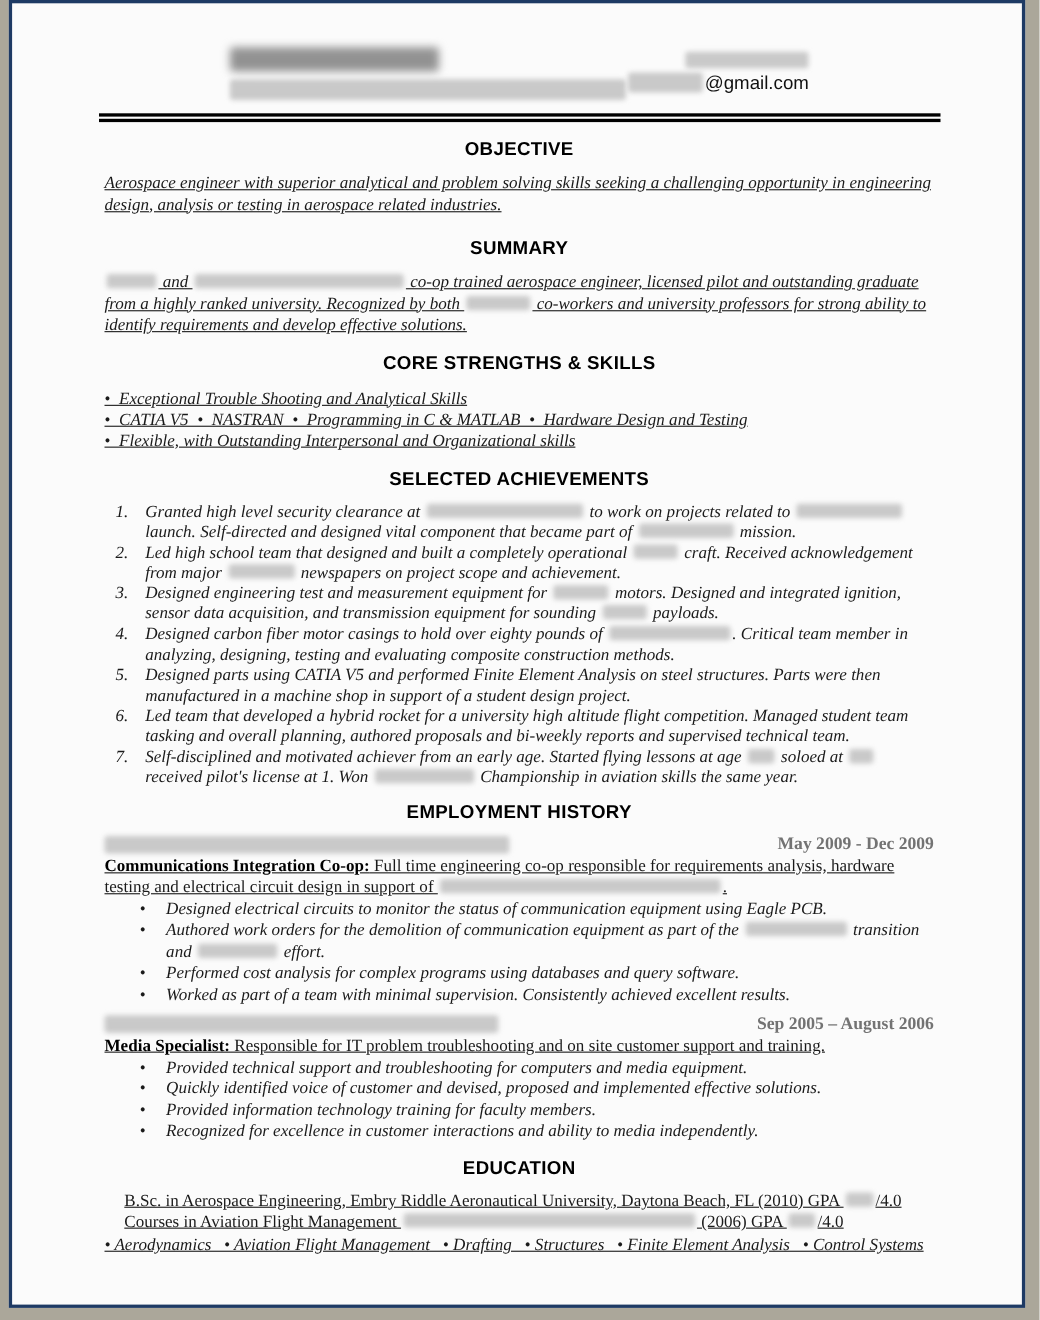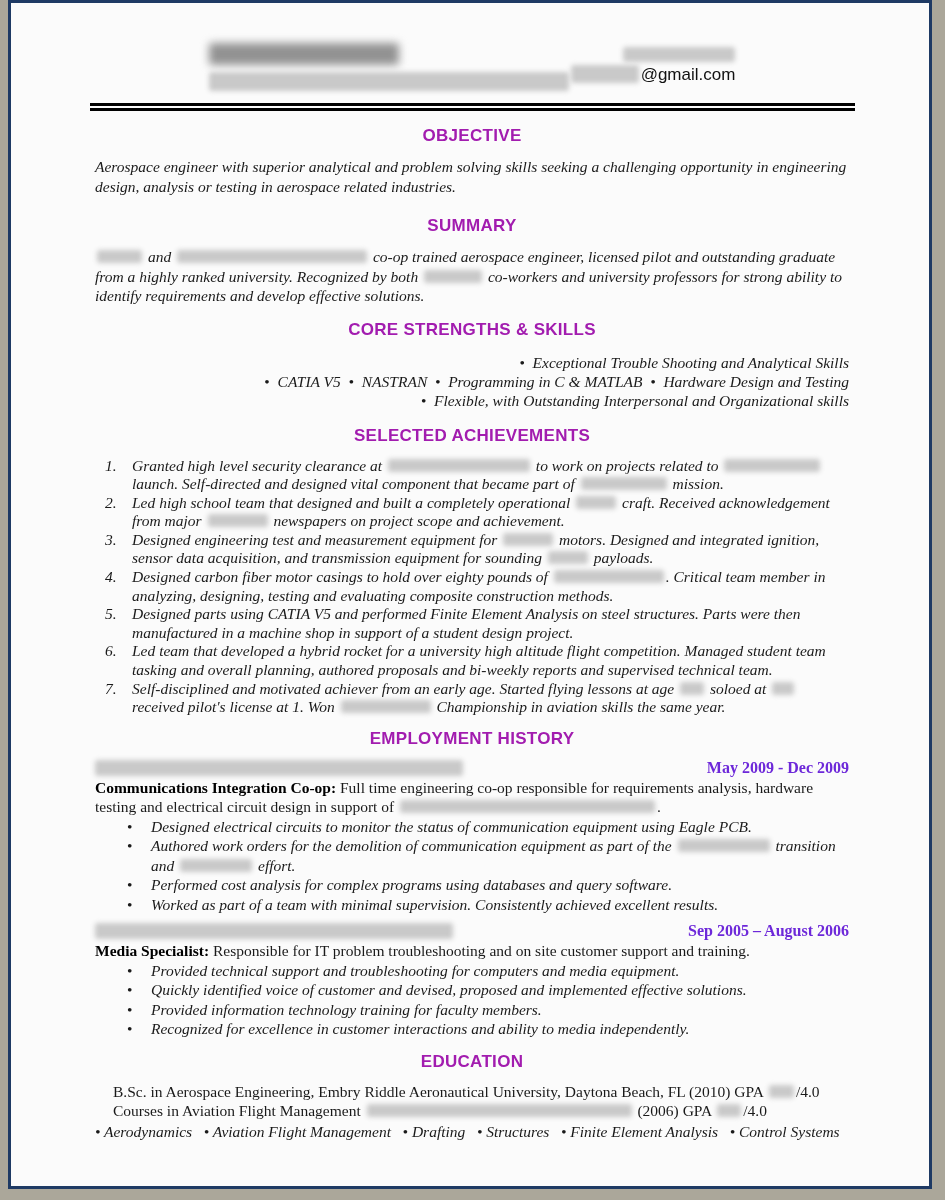--- a/index.html
+++ b/index.html
@@ -39,46 +39,46 @@
   .header-right{text-align:right;}
   .email-line{font:17px "Liberation Sans",sans-serif;color:#111;}
   .email-line .redact{vertical-align:-3px;}
   .rule{
     height:2px;margin:12px -6px 0 -5px;
     border-top:3px solid #000;border-bottom:3px solid #000;
   }
 
   h2{
     font:bold 17px/20px "Liberation Sans",sans-serif;
-    color:#a21caf;text-align:center;
+    color:#000000;text-align:center;
     margin:16px 0 11px 0;letter-spacing:.3px;
   }
   h2.first{margin-top:15px;}
 
-  p{margin:0;}
+  p{margin:0;text-decoration:underline;}
   .serif{font:15.5px/19.5px "Liberation Serif",serif;}
   .it{font-style:italic;}
 
   
   .skill-line{
-    text-align:right;
+    text-align:left;
     font:italic 15.5px/19px "Liberation Serif",serif;
     white-space:pre-wrap;
   }
   .skill-line::before{content:"•  ";font-style:normal;}
 
   
   .ach-item{display:flex;font:italic 15.5px/18.6px "Liberation Serif",serif;padding-left:10px;}
   .ach-num{width:27px;flex-shrink:0;}
   .ach-text{flex:1;}
 
   
   .job-head{display:flex;justify-content:space-between;align-items:center;margin-top:2px;}
   .job-head .redact{height:16px;margin:0;}
-  .job-dates{font:bold 16px "Liberation Serif",serif;color:#6d28d9;}
+  .job-dates{font:bold 16px "Liberation Serif",serif;color:#737373;}
   .job-desc{font:15.5px/19.5px "Liberation Serif",serif;margin-top:1px;}
   .job-role{font-weight:bold;color:#000;}
   .jb{display:flex;font:italic 15.5px/19.5px "Liberation Serif",serif;padding-left:32px;}
   .bm{width:24px;flex-shrink:0;font-style:normal;}
   .jt{flex:1;}
   .job-block{margin-bottom:8px;}
 
   
   .edu-line{font:15.5px/19.5px "Liberation Serif",serif;padding-left:18px;}
   .courses{

